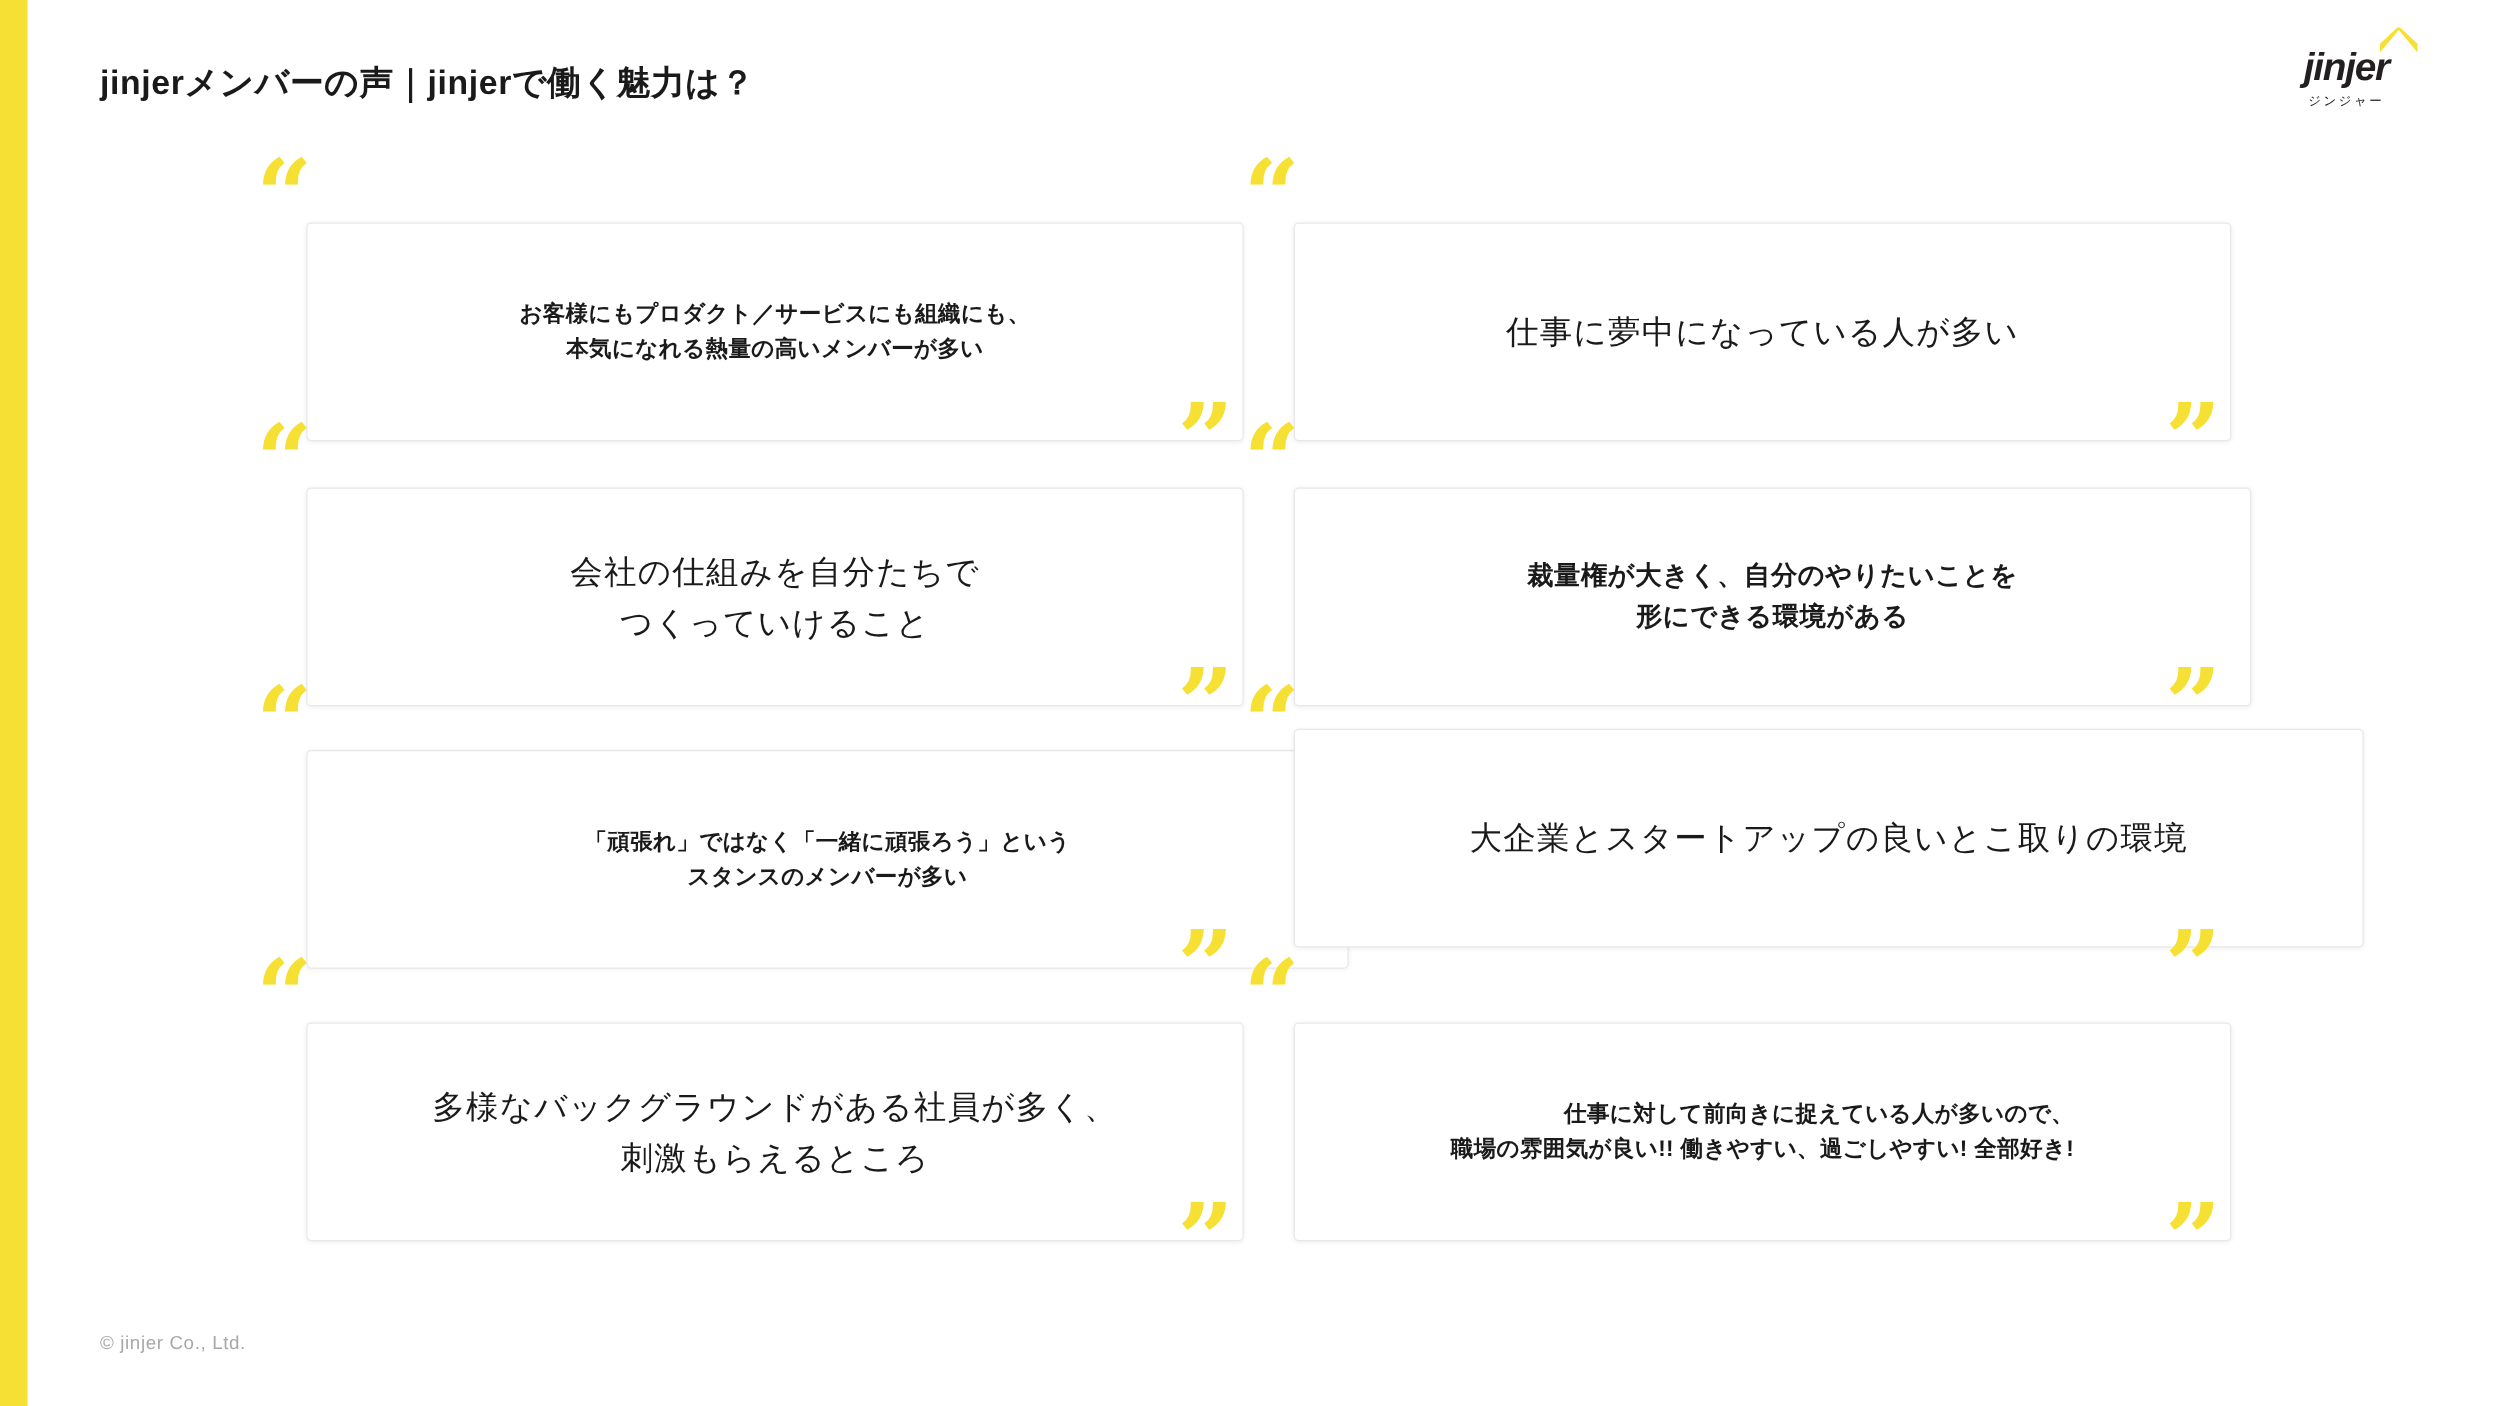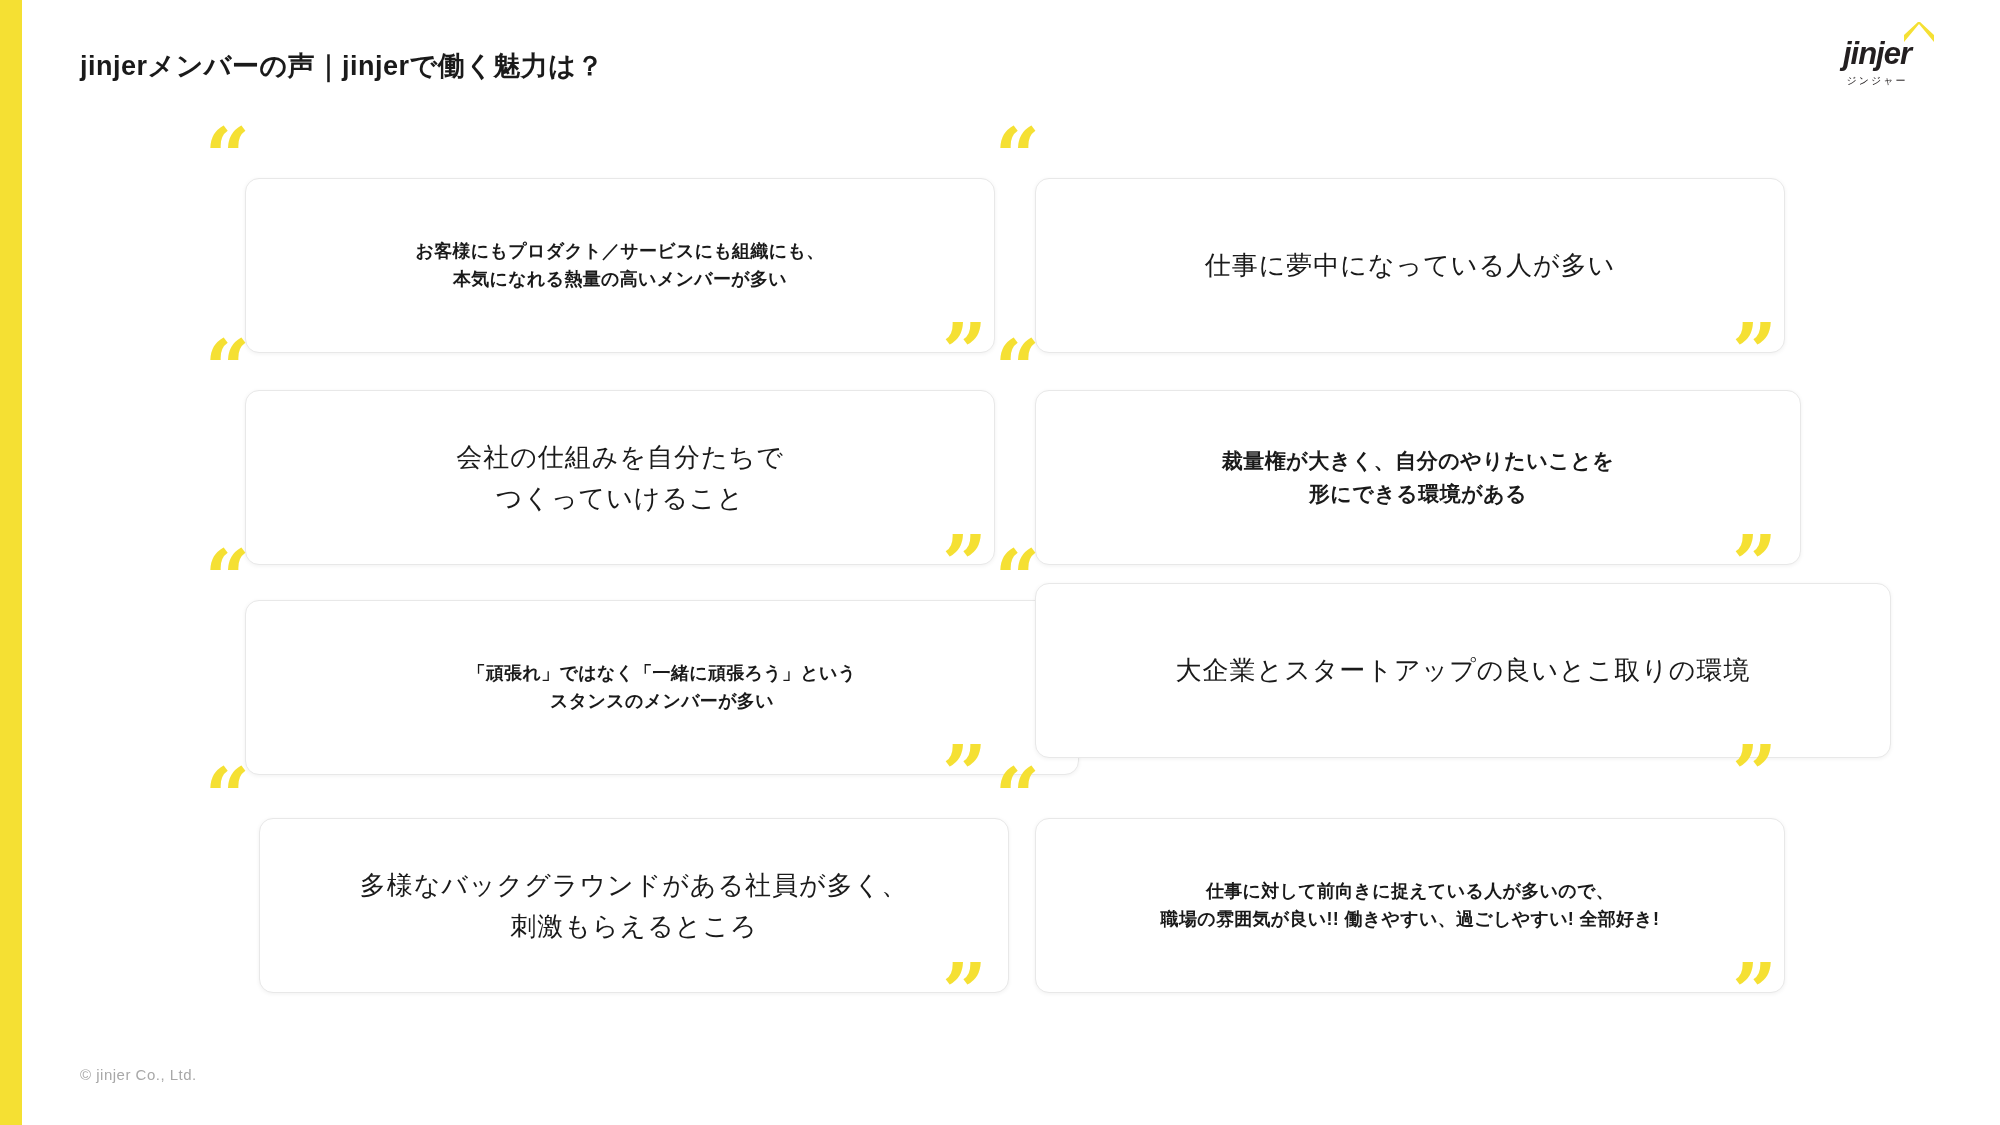--- a/index.html
+++ b/index.html
@@ -65,21 +65,21 @@
   .grid {
     position: absolute;
     left: 0; top: 0;
     width: 2000px;
     height: 1125px;
   }
   .card {
     position: absolute;
     background: #ffffff;
     border: 1px solid #e8e8e8;
-    border-radius: 14px;
+    border-radius: 4px;
     box-shadow: 0 1px 4px rgba(0,0,0,0.06);
     display: flex;
     align-items: center;
     justify-content: center;
     text-align: center;
   }
   .card-text {
     color: #1a1a1a;
     line-height: 1.55;
     white-space: pre-line;
@@ -135,21 +135,21 @@
 つくっていけること</div>
       </div>
       <div class="quote q-open" style="left: 205px; top: 330px;">“</div>
       <div class="quote q-close" style="left: 942px; top: 525px;">”</div>
       <div class="card" style="left: 245px; top: 600px; width: 834px; height: 175px;">
         <div class="card-text t-sm">「頑張れ」ではなく「一緒に頑張ろう」という
 スタンスのメンバーが多い</div>
       </div>
       <div class="quote q-open" style="left: 205px; top: 540px;">“</div>
       <div class="quote q-close" style="left: 942px; top: 735px;">”</div>
-      <div class="card" style="left: 245px; top: 818px; width: 750px; height: 175px; margin-left: 14px;">
+      <div class="card" style="left: 245px; top: 818px; width: 750px; height: 175px;">
         <div class="card-text t-lg">多様なバックグラウンドがある社員が多く、
 刺激もらえるところ</div>
       </div>
       <div class="quote q-open" style="left: 205px; top: 758px;">“</div>
       <div class="quote q-close" style="left: 942px; top: 953px;">”</div>
       <div class="card" style="left: 1035px; top: 178px; width: 750px; height: 175px;">
         <div class="card-text t-lg">仕事に夢中になっている人が多い</div>
       </div>
       <div class="quote q-open" style="left: 995px; top: 118px;">“</div>
       <div class="quote q-close" style="left: 1732px; top: 313px;">”</div>
@@ -157,21 +157,21 @@
         <div class="card-text t-md">裁量権が大きく、自分のやりたいことを
 形にできる環境がある</div>
       </div>
       <div class="quote q-open" style="left: 995px; top: 330px;">“</div>
       <div class="quote q-close" style="left: 1732px; top: 525px;">”</div>
       <div class="card" style="left: 1035px; top: 583px; width: 856px; height: 175px;">
         <div class="card-text t-lg">大企業とスタートアップの良いとこ取りの環境</div>
       </div>
       <div class="quote q-open" style="left: 995px; top: 540px;">“</div>
       <div class="quote q-close" style="left: 1732px; top: 735px;">”</div>
-      <div class="card" style="left: 1035px; top: 818px; width: 750px; height: 175px;">
+      <div class="card" style="left: 1035px; top: 818px; width: 750px; height: 175px; text-align: right;">
         <div class="card-text t-sm">仕事に対して前向きに捉えている人が多いので、
 職場の雰囲気が良い!! 働きやすい、過ごしやすい! 全部好き!</div>
       </div>
       <div class="quote q-open" style="left: 995px; top: 758px;">“</div>
       <div class="quote q-close" style="left: 1732px; top: 953px;">”</div>
     </div>
 
   <div class="footer">© jinjer Co., Ltd.</div>
 
 </div>

